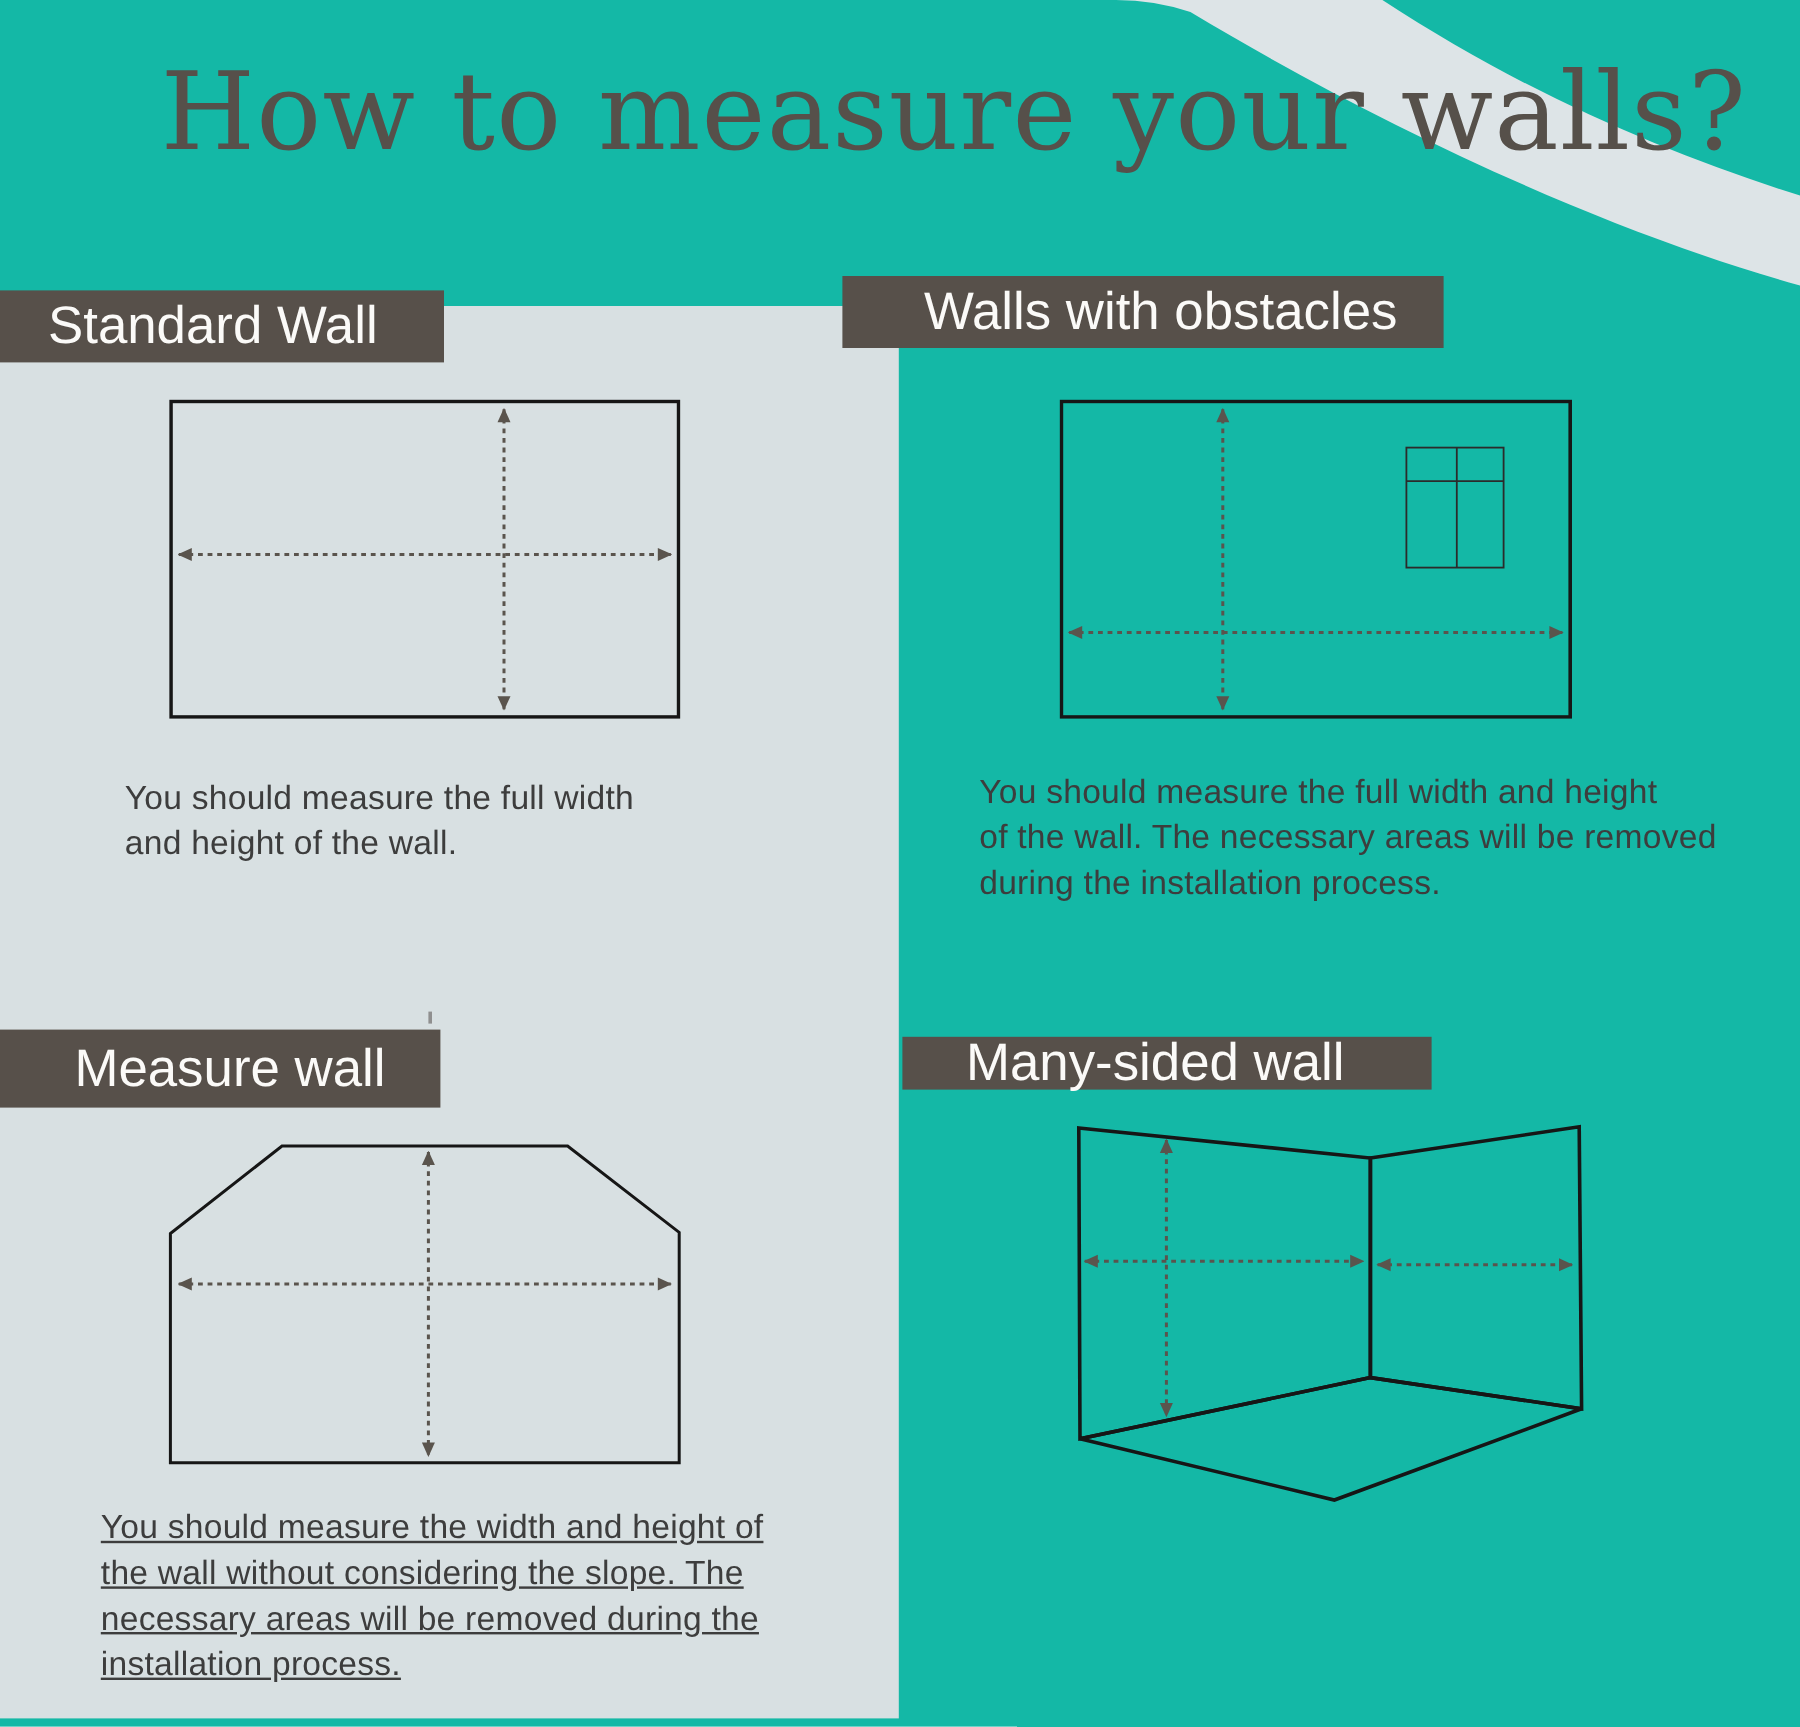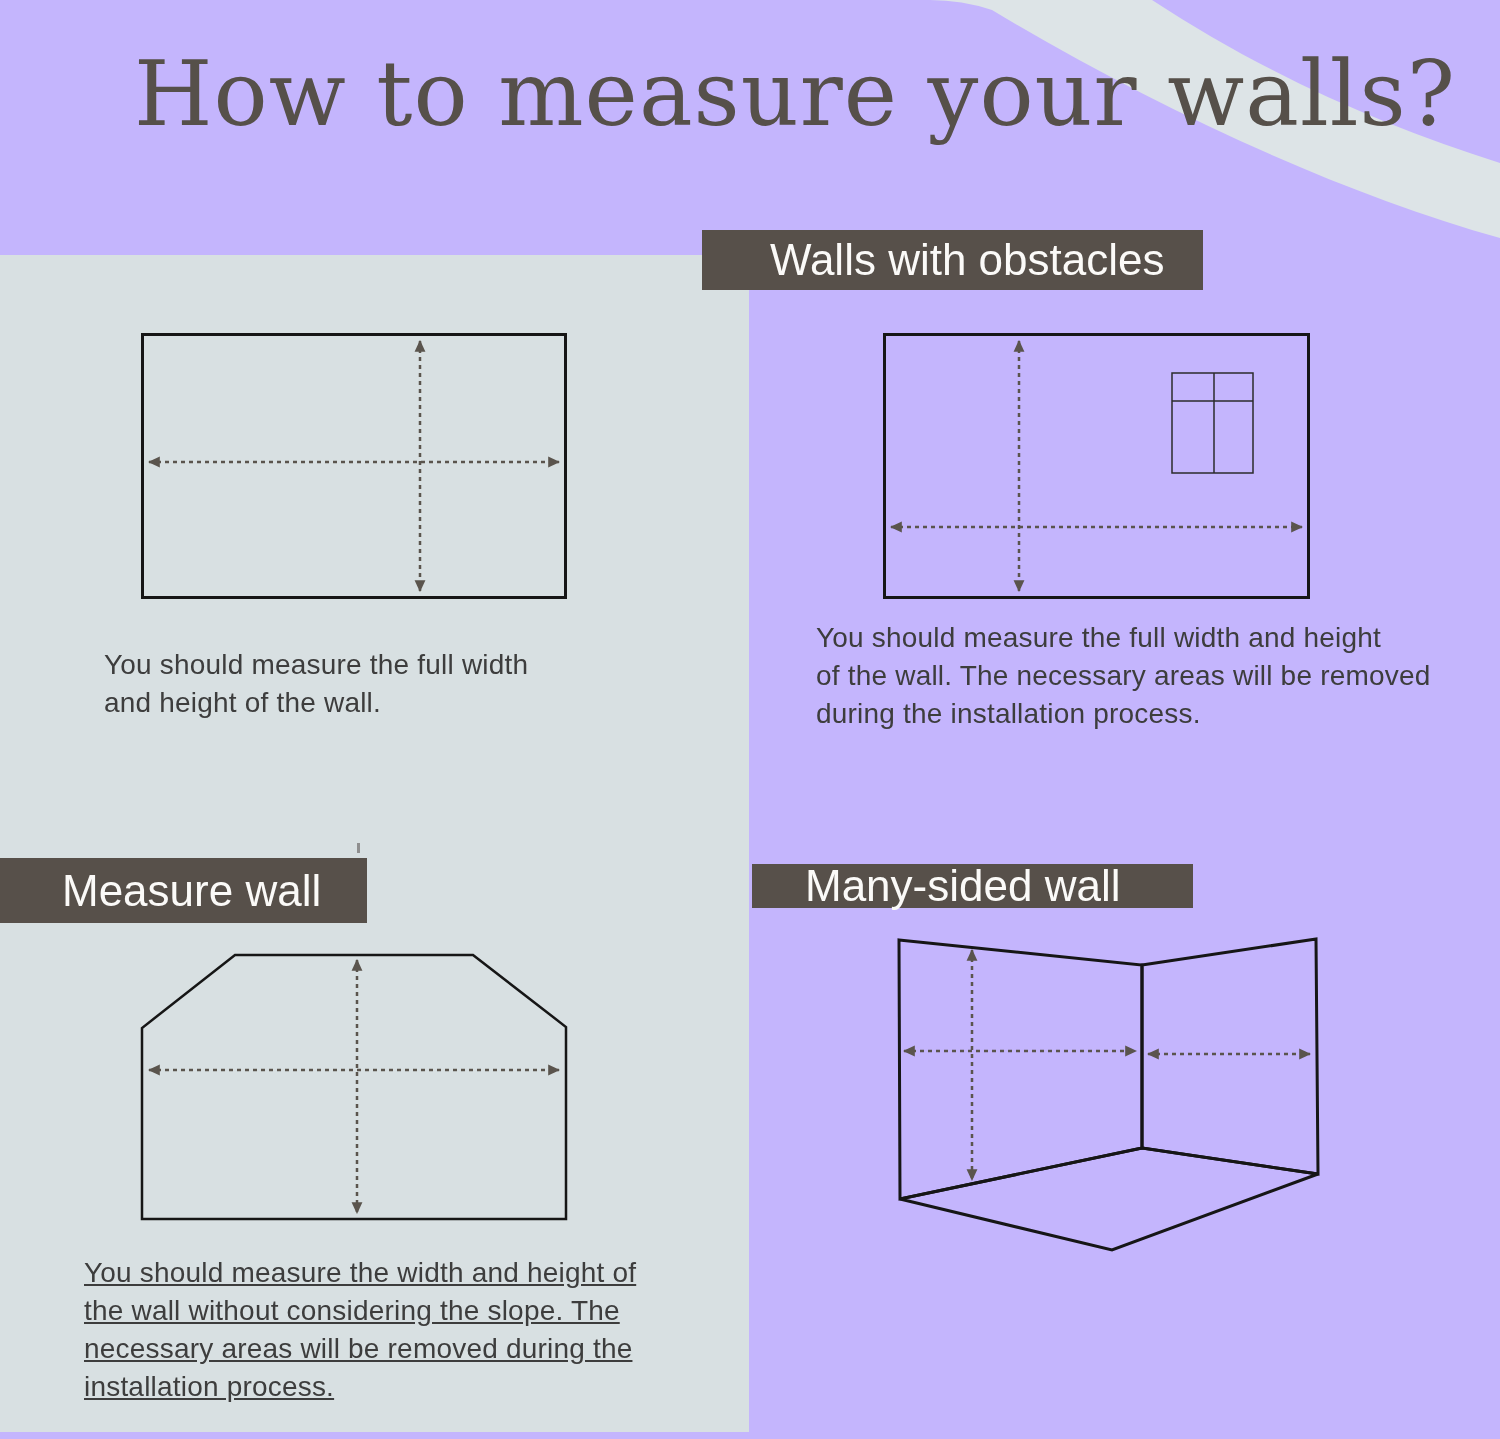--- a/index.html
+++ b/index.html
@@ -1,18 +1,18 @@
 <!DOCTYPE html>
 <html><head>
 <meta charset="utf-8">
 <style>
   html,body{margin:0;padding:0;background:#ffffff;}
   .canvas{
     position:relative;width:1500px;height:1439px;overflow:hidden;
-    background:#c4b5fd;font-family:"Liberation Sans",sans-serif;
+    background:#14b8a6;font-family:"Liberation Sans",sans-serif;
   }
   .ribbon{position:absolute;left:0;top:0;z-index:1;}
   .title{
     position:absolute;left:134px;top:44px;z-index:2;margin:0;
     font-family:"DejaVu Serif","Liberation Serif",serif;
     font-size:90px;font-weight:400;line-height:1.1;color:#56504a;
     letter-spacing:1px;white-space:nowrap;
   }
   .panel{
     position:absolute;left:0;top:255px;width:749px;height:1177px;
@@ -29,21 +29,21 @@
   .diagram{position:absolute;z-index:3;}
   .diag-standard {left:141px;top:333px;}
   .diag-obstacles{left:883px;top:333px;}
   .diag-sloping  {left:135px;top:948px;}
   .diag-many     {left:890px;top:928px;}
   .para{
     position:absolute;z-index:3;margin:0;white-space:pre-line;
     font-size:28px;line-height:38px;color:#3d3d3d;letter-spacing:0.2px;
   }
   .para-standard {left:104px;top:646px;width:520px;}
-  .para-obstacles{left:816px;top:619px;width:680px;}
+  .para-obstacles{left:816px;top:641px;width:680px;}
   .para-sloping  {left:84px; top:1254px;width:648px;text-decoration:underline;}
   .para-many     {left:845px;top:1265px;width:650px;}
   .stray-mark{
     position:absolute;left:357px;top:843px;width:3px;height:10px;
     background:#8f8f8f;z-index:3;
   }
   .outline{fill:none;stroke:#161616;}
   .measure{stroke:#5a544d;stroke-width:2.5;stroke-dasharray:4 4;fill:none;}
   .winline{fill:none;stroke:#2b2b2b;stroke-width:1.5;}
   .arrowhead{fill:#5a544d;}
@@ -60,20 +60,23 @@
              C 1336,192 1152,106 992,10
              Q 962,0 930,0 Z" fill="#dde4e7"></path>
   </svg>
 
   <h1 class="title">How to measure your walls?</h1>
 
   <div class="panel"></div>
 
   <div class="stray-mark"></div>
 
+  <div class="bar bar-standard">
+    <span>Standard Wall</span>
+  </div>
   <div class="bar bar-obstacles">
     <span>Walls with obstacles</span>
   </div>
   <div class="bar bar-sloping">
     <span>Measure wall</span>
   </div>
   <div class="bar bar-many">
     <span>Many-sided wall</span>
   </div>
 

